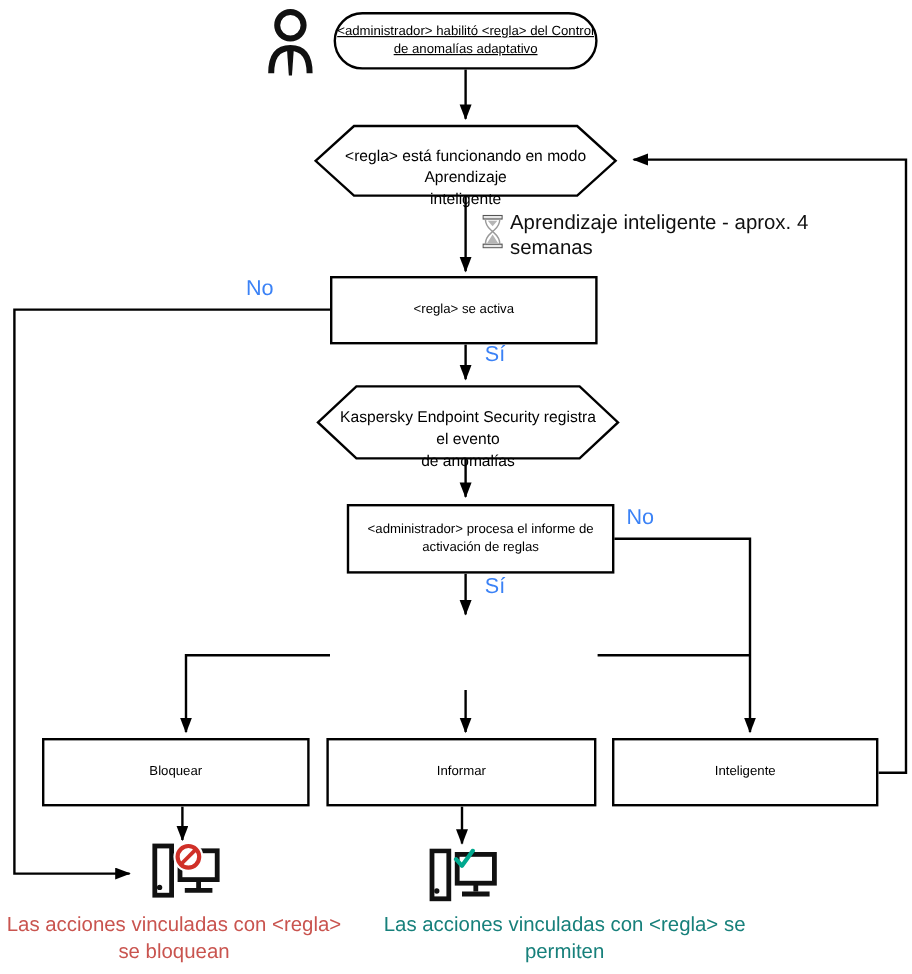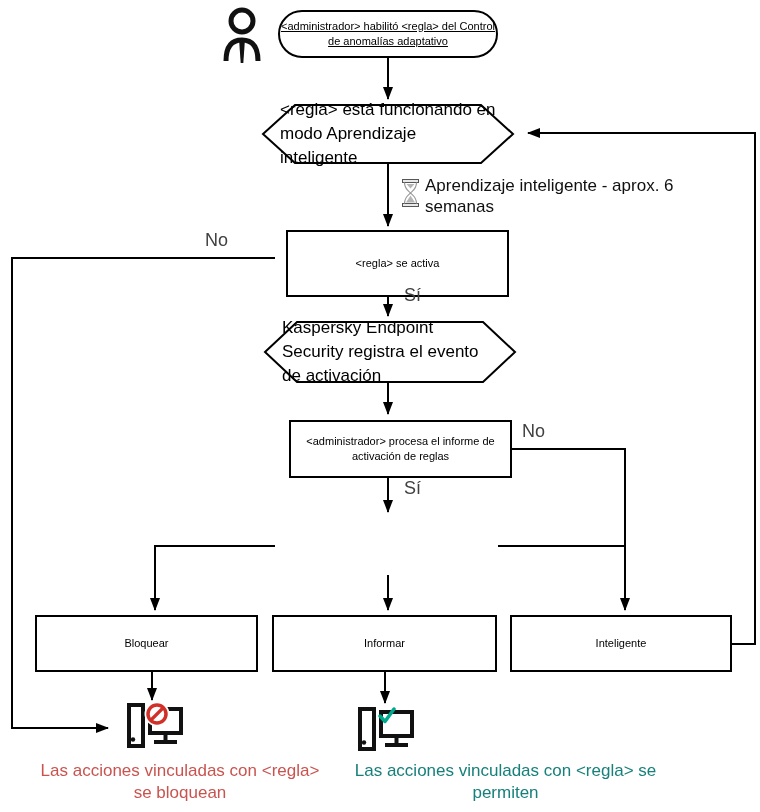--- a/index.html
+++ b/index.html
@@ -12,26 +12,26 @@
   .connectors polygon.hex{fill:#fff;stroke:var(--line,#000);stroke-width:2;}
   .connectors .ah{fill:var(--line,#000);}
   .node{
     position:absolute;border:2px solid var(--line,#000);background:#fff;
     display:flex;align-items:center;justify-content:center;text-align:center;
     font-size:11px;line-height:1.4;white-space:pre-line;box-sizing:border-box;
   }
   .stadium{border-radius:25px;}
   .hex-label{
     position:absolute;display:flex;align-items:center;justify-content:center;
-    font-size:17px;line-height:1.4;white-space:pre-line;
+    text-align:center;font-size:13px;line-height:1.4;white-space:pre-line;margin-top:14px;
   }
-  .edge-label{position:absolute;font-size:18px;color:#404040;}
+  .edge-label{position:absolute;font-size:18px;color:#3b82f6;}
   .note{position:absolute;font-size:17px;line-height:1.22;white-space:pre-line;color:#101010;}
   .outcome{
-    position:absolute;font-size:17px;line-height:1.3;text-align:center;white-space:pre-line;margin-left:35px;
+    position:absolute;font-size:17px;line-height:1.3;text-align:center;white-space:pre-line;
   }
   .outcome.blocked{color:var(--blocked-text,#c9544f);}
   .outcome.allowed{color:var(--allowed-text,#17807b);}
   .icon{position:absolute;}
   .pc-stroke{stroke:#111;stroke-width:4;fill:none;}
   .pc-fill{fill:#111;}
   .sign{stroke:var(--prohibition-sign,#d03028);fill:none;}
   .check{stroke:var(--check-mark,#00a88e);fill:none;}
   .hg-bar{fill:#e9e9e9;stroke:#555;stroke-width:1;}
   .hg-glass{stroke:#9a9a9a;stroke-width:1.2;fill:none;}
@@ -71,34 +71,34 @@
     <path class="person-stroke" d="M5,55 Q5,34 21,34 Q37,34 37,55"></path>
     <polygon class="pc-fill" points="18,33 24,33 22.3,57 19.7,57"></polygon>
   </svg>
 
   <div class="node stadium" style="left:278px;top:10px;width:220px;height:48px;text-decoration:underline;">&lt;administrador&gt; habilitó &lt;regla&gt; del Control
 de anomalías adaptativo</div>
 
   <div class="hex-label" style="left:280px;top:110px;width:216px;height:48px;">&lt;regla&gt; está funcionando en modo Aprendizaje
 inteligente</div>
   <div class="hex-label" style="left:282px;top:327px;width:216px;height:50px;">Kaspersky Endpoint Security registra el evento
-de activación</div>
+de anomalías</div>
 
   <svg class="icon" style="left:402px;top:179px;" width="17" height="28" viewBox="0 0 17 28">
     <rect class="hg-bar" x="0.5" y="0.5" width="16" height="3"></rect>
     <rect class="hg-bar" x="0.5" y="24.5" width="16" height="3"></rect>
     <path class="hg-glass" d="M2.5,3.5 C2.5,10 6.5,12 8.5,14 C10.5,12 14.5,10 14.5,3.5"></path>
     <path class="hg-glass" d="M2.5,24.5 C2.5,18 6.5,16 8.5,14 C10.5,16 14.5,18 14.5,24.5"></path>
     <polygon class="hg-sand" points="4.5,5 12.5,5 8.5,9.5"></polygon>
     <polygon class="hg-sand" points="8.5,16.5 13,23.5 4,23.5"></polygon>
   </svg>
-  <div class="note" style="left:425px;top:176px;width:272px;">Aprendizaje inteligente - aprox. 6
+  <div class="note" style="left:425px;top:176px;width:272px;">Aprendizaje inteligente - aprox. 4
 semanas</div>
 
-  <div class="node" style="left:286px;top:230px;width:223px;height:67px;">&lt;regla&gt; se activa</div>
+  <div class="node" style="left:275px;top:230px;width:223px;height:57px;">&lt;regla&gt; se activa</div>
   <div class="node" style="left:275px;top:420px;width:223px;height:58px;margin-left:14px;">&lt;administrador&gt; procesa el informe de
 activación de reglas</div>
 
   <div class="edge-label" style="left:205px;top:230px;">No</div>
   <div class="edge-label" style="left:404px;top:285px;">Sí</div>
   <div class="edge-label" style="left:522px;top:421px;">No</div>
   <div class="edge-label" style="left:404px;top:478px;">Sí</div>
 
   <div class="node" style="left:272px;top:615px;width:225px;height:57px;">Informar</div>
   <div class="node" style="left:35px;top:615px;width:223px;height:57px;">Bloquear</div>

